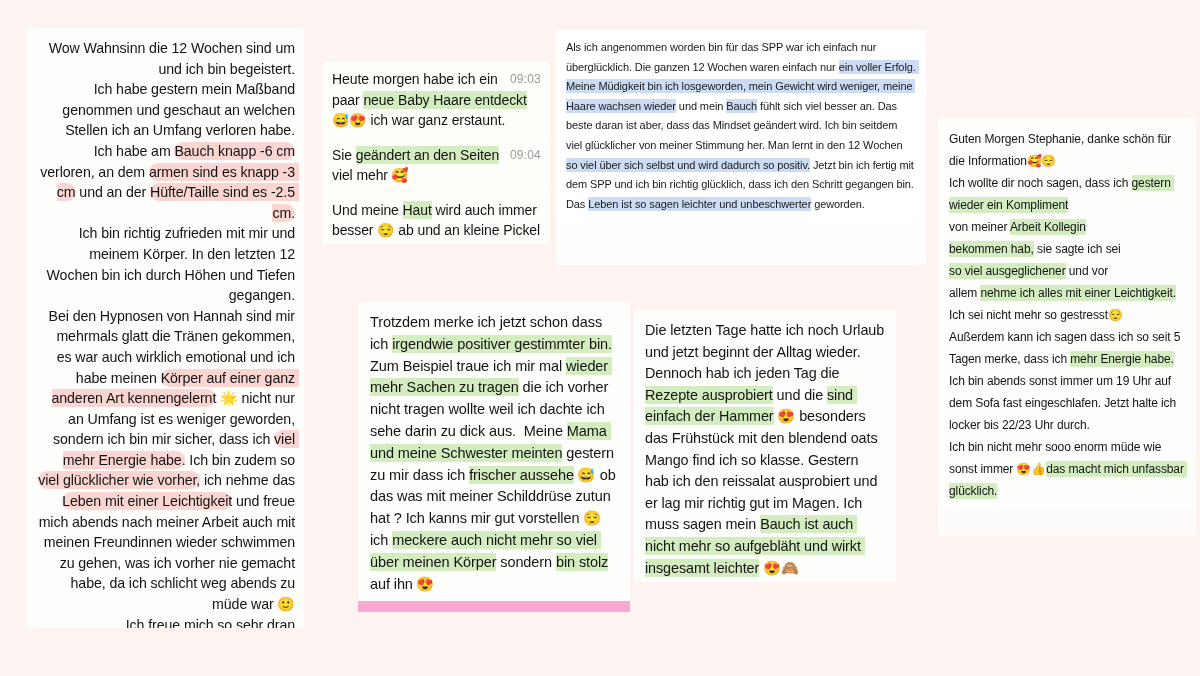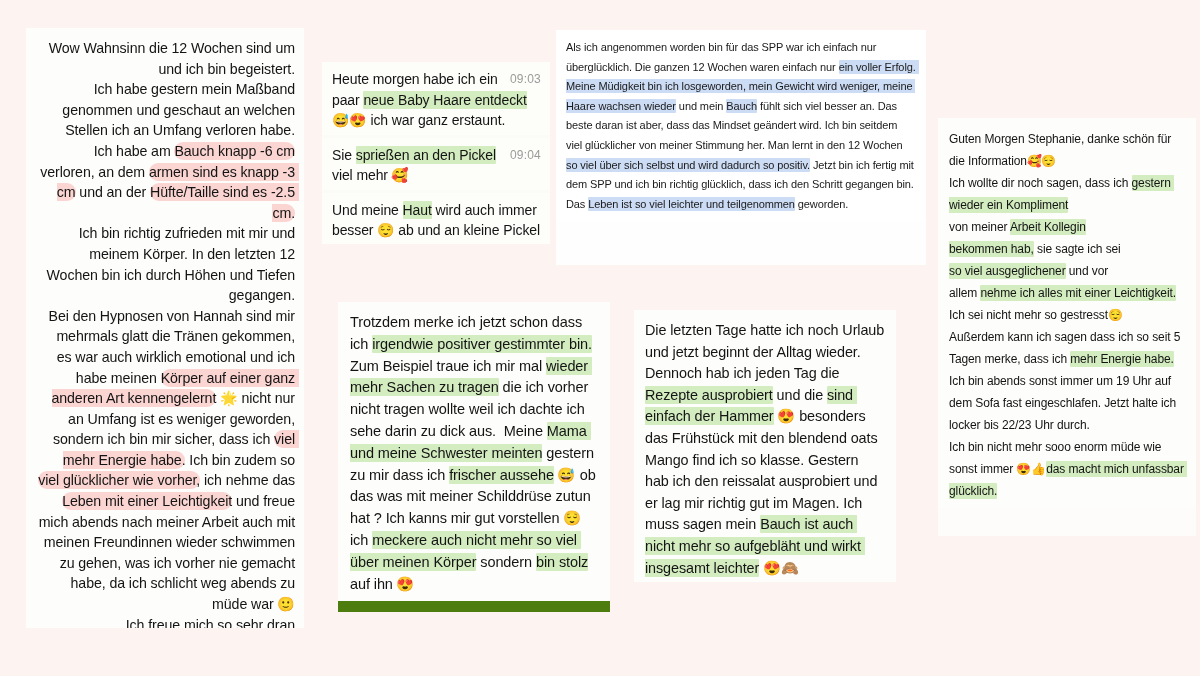--- a/index.html
+++ b/index.html
@@ -68,21 +68,21 @@
   #shot-2 .msgtext { font-size: 14px; line-height: 20.5px; }
 
   #shot-3 { left: 556px; top: 30px;  width: 370px; height: 235px; background:#fefefe; }
   #shot-3 .bubble { background:#ffffff; padding: 8px 10px 6px 10px; }
   #shot-3 .msgtext { font-size: 11px; line-height: 19.6px; color:#1a1a1a; }
 
   #shot-4 { left: 938px; top: 118px; width: 258px; height: 418px; background:#fefcfb; }
   #shot-4 .bubble { padding: 10px 10px 6px 11px; }
   #shot-4 .msgtext { font-size: 12px; line-height: 22px; }
 
-  #shot-5 { left: 338px; top: 302px; width: 272px; height: 310px; background:#4d7c0f; }
+  #shot-5 { left: 358px; top: 302px; width: 272px; height: 310px; background:#f9a8d4; }
   #shot-5 .bubble { padding: 10px 10px 6px 12px; }
   #shot-5 .msgtext { font-size: 14.5px; line-height: 21.8px; }
 
   #shot-6 { left: 634px; top: 310px; width: 262px; height: 272px; background:#fefdfb; }
   #shot-6 .bubble { padding: 10px 10px 6px 11px; }
   #shot-6 .msgtext { font-size: 14.4px; line-height: 21.6px; }
 </style>
 </head>
 <body>
 
@@ -99,32 +99,32 @@
 Auch </span></div>
       <div class="time"></div>
     </div>
   </div>
 
   <div class="shot" id="shot-2">
     <div class="bubble">
       <div class="msgtext"><span class="time-inline">09:03</span><span>Heute morgen habe ich ein paar </span><mark class="green">neue Baby Haare entdeckt</mark><span> 😅😍 ich war ganz erstaunt.</span></div>
     </div>
     <div class="bubble">
-      <div class="msgtext"><span class="time-inline">09:04</span><span>Sie </span><mark class="green">sprießen an den Pickel</mark><span> viel mehr 🥰</span></div>
+      <div class="msgtext"><span class="time-inline">09:04</span><span>Sie </span><mark class="green">geändert an den Seiten</mark><span> viel mehr 🥰</span></div>
     </div>
     <div class="bubble">
       <div class="msgtext"><span>Und meine </span><mark class="green">Haut</mark><span> wird auch immer besser 😌 ab und an kleine Pickel aber sonst </span></div>
 
     </div>
   </div>
 
   <div class="shot" id="shot-3">
     <div class="bubble">
       <div class="msgtext"><span>Als ich angenommen worden bin für das SPP war ich einfach nur überglücklich. Die ganzen 12 Wochen waren einfach nur </span><mark class="blue">ein voller Erfolg. Meine Müdigkeit bin ich losgeworden, mein Gewicht wird weniger, meine Haare wachsen wieder</mark><span> und mein </span><mark class="blue">Bauch</mark><span> fühlt sich viel besser an. Das beste daran ist aber, dass das Mindset geändert wird. Ich bin seitdem viel glücklicher von meiner Stimmung her. Man lernt in den 12 Wochen </span><mark class="blue">so viel über sich selbst und wird dadurch so positiv.</mark><span> Jetzt bin ich fertig mit dem SPP und ich bin richtig glücklich, dass ich den Schritt gegangen bin.
-Das </span><mark class="blue">Leben ist so viel leichter und teilgenommen</mark><span> geworden.</span></div>
+Das </span><mark class="blue">Leben ist so sagen leichter und unbeschwerter</mark><span> geworden.</span></div>
       <div class="time"></div>
     </div>
   </div>
 
   <div class="shot" id="shot-4">
     <div class="bubble">
       <div class="msgtext"><span>Guten Morgen Stephanie, danke schön für die Information🥰😌
 Ich wollte dir noch sagen, dass ich </span><mark class="green">gestern wieder ein Kompliment</mark><span>
 von meiner </span><mark class="green">Arbeit Kollegin</mark><span>
 </span><mark class="green">bekommen hab,</mark><span> sie sagte ich sei

